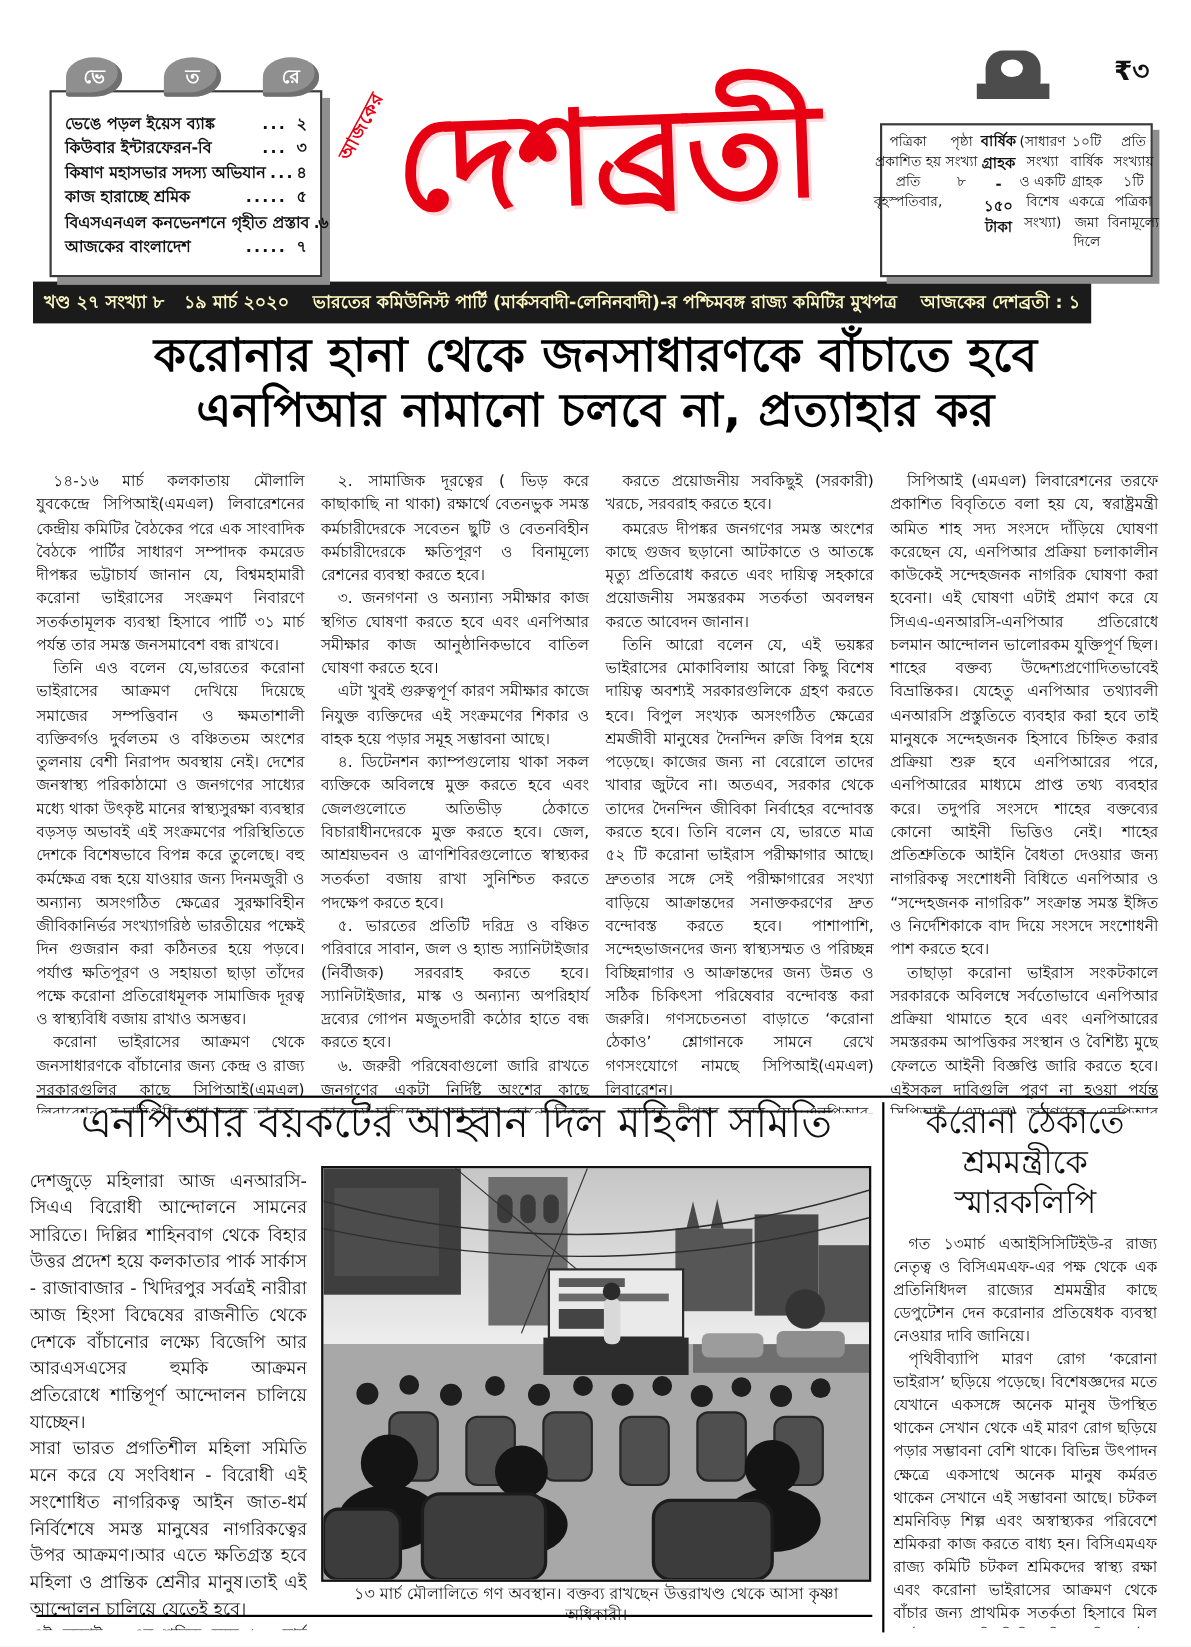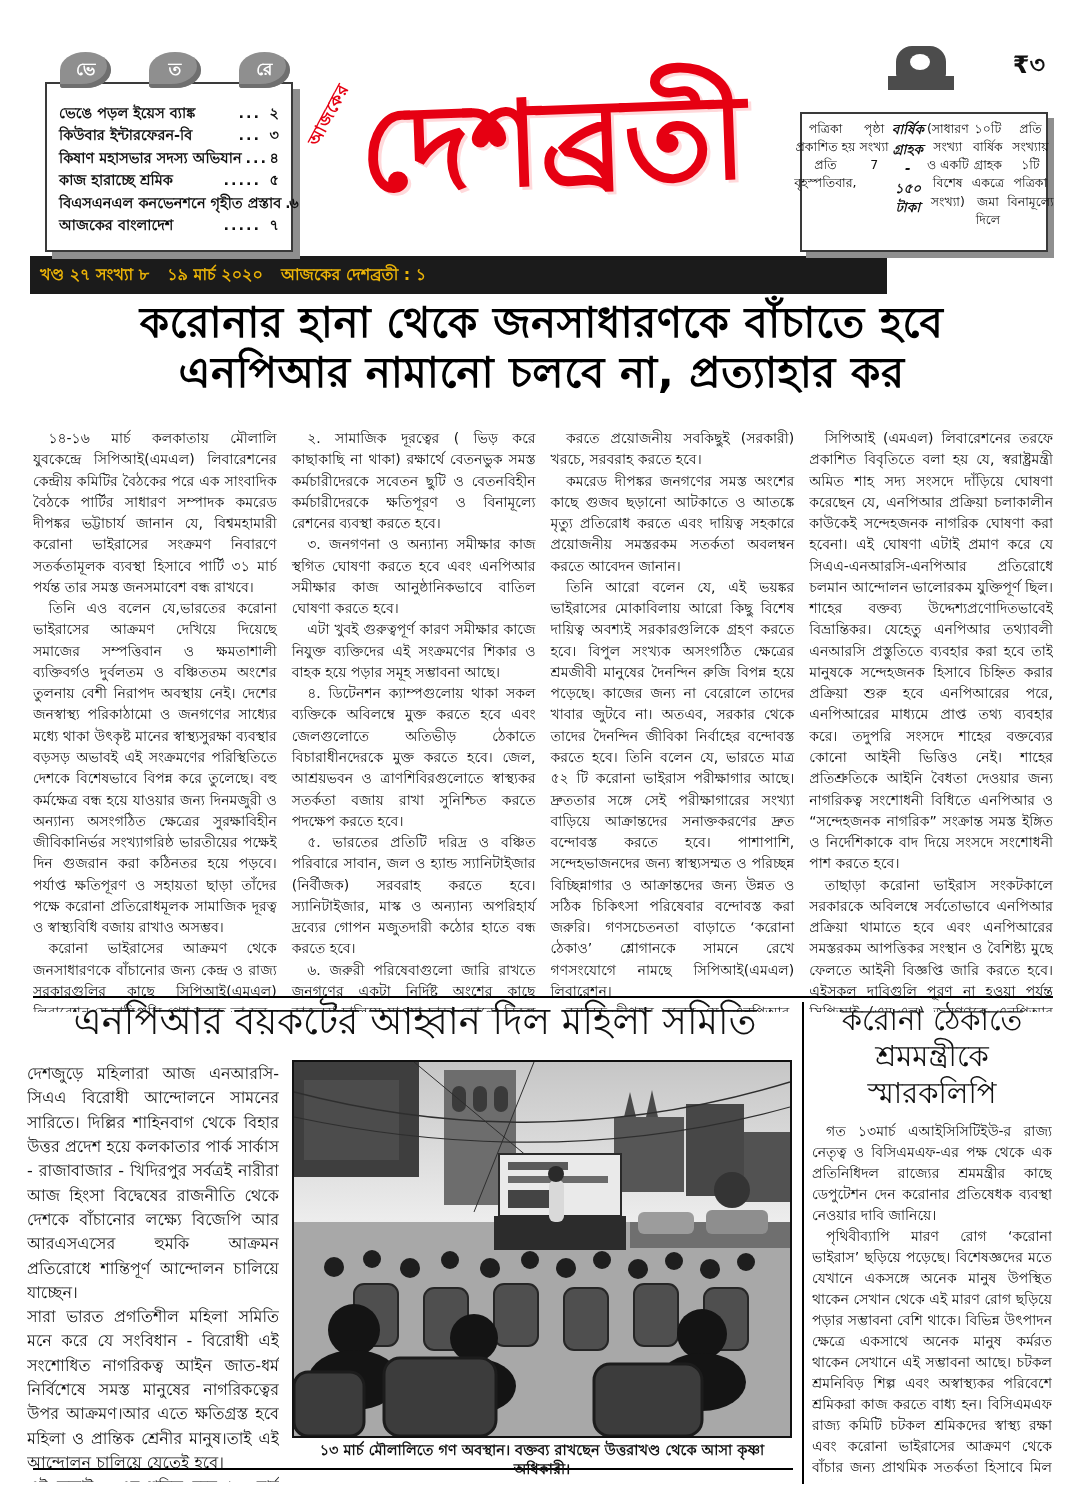--- a/index.html
+++ b/index.html
@@ -29,25 +29,25 @@
   .price { position:absolute; right:38px; top:46px; font-size:24px; font-weight:bold; color:#111; }
   .clipboard { position:absolute; left:888px; top:46px; width:66px; height:56px; z-index:3; }
   .clip-top { position:absolute; left:8px; top:0; width:50px; height:34px; background:#4c4c4c; border-radius:16px 16px 6px 6px; }
   .clip-hole { position:absolute; left:22px; top:8px; width:20px; height:16px; background:#fff; border-radius:50%; }
   .clip-base { position:absolute; left:0; top:30px; width:66px; height:14px; background:#4c4c4c; }
 
   .info-box { position:absolute; left:800px; top:112px; width:248px; height:140px;
     border:2.5px solid #3a3a3a; box-shadow:6px 6px 0 #8f8f8f; background:#fff;
     display:flex; flex-direction:row; justify-content:center; gap:3px;
     text-align:center; font-size:12.5px; line-height:1.45; padding:6px 8px; z-index:2; }
-  .info-box .it { font-style:italic; font-weight:bold; font-size:13.5px; }
-
-  
-  .info-bar { position:absolute; left:30px; top:256px; width:857px; height:38px; background:#1b1b1b;
-    color:#eab308; display:flex; align-items:center; font-size:16px; font-weight:600; padding:0 10px; gap:18px; }
+  .info-box .it { font-weight:bold; font-size:13.5px; }
+
+  
+  .info-bar { position:absolute; left:30px; top:256px; width:962px; height:38px; background:#1b1b1b;
+    color:#fef9c3; display:flex; align-items:center; font-size:16px; font-weight:600; padding:0 10px; gap:18px; }
   .info-bar .organ { flex:1; text-align:center; }
 
   
   .lead-headline { position:absolute; left:30px; top:298px; width:1023px; text-align:center;
     font-weight:bold; color:#000000; line-height:1.18; }
   .lead-headline .l1 { font-size:42px; letter-spacing:0.5px; }
   .lead-headline .l2 { font-size:42px; letter-spacing:0.5px; }
 
   
   .columns { position:absolute; left:33px; top:428px; width:1020px; height:584px;
@@ -61,21 +61,21 @@
   
   .women-headline { position:absolute; left:35px; top:1002px; width:760px; text-align:center;
     font-size:37px; font-weight:normal; line-height:1.1; }
   .women-col { position:absolute; left:27px; top:1062px; width:252px; height:420px;
     text-align:justify; font-size:16px; line-height:1.52; overflow:hidden; }
   .women-col p { text-indent:0; }
 
   .photo-frame { position:absolute; left:292px; top:1060px; width:500px; height:378px;
     border:2px solid #111; background:#9a9a9a; }
   .photo-caption { position:absolute; left:292px; top:1441px; width:500px; text-align:center;
-    font-size:14.5px; font-weight:bold; line-height:1.3; }
+    font-size:14.5px; font-weight:normal; line-height:1.3; }
 
   .right-article { position:absolute; left:812px; top:1002px; width:240px; height:478px; overflow:hidden; }
   .right-headline { text-align:center; font-size:29px; font-weight:normal; line-height:1.25; margin-bottom:10px; }
   .right-body { text-align:justify; font-size:14px; line-height:1.5; }
   .right-body p { text-indent:1.0em; }
 </style>
 </head>
 <body>
 
 <div class="page">
@@ -133,30 +133,31 @@
   </div>
 
   <div class="price">₹৩</div>
   <div class="clipboard">
     <div class="clip-top"></div>
     <div class="clip-hole"></div>
     <div class="clip-base"></div>
   </div>
   <div class="info-box">
     <div>পত্রিকা প্রকাশিত হয় প্রতি বৃহস্পতিবার,</div>
-    <div>পৃষ্ঠা সংখ্যা 7</div>
+    <div>পৃষ্ঠা সংখ্যা ৮</div>
     <div class="it">বার্ষিক গ্রাহক - ১৫০ টাকা</div>
     <div>(সাধারণ সংখ্যা ও একটি বিশেষ সংখ্যা)</div>
     <div>১০টি বার্ষিক গ্রাহক একত্রে জমা দিলে</div>
     <div>প্রতি সংখ্যায় ১টি পত্রিকা বিনামূল্যে</div>
   </div>
 
   <div class="info-bar">
     <span>খণ্ড ২৭ সংখ্যা ৮</span>
     <span>১৯ মার্চ ২০২০</span>
+    <span class="organ">ভারতের কমিউনিস্ট পার্টি (মার্কসবাদী-লেনিনবাদী)-র পশ্চিমবঙ্গ রাজ্য কমিটির মুখপত্র</span>
     <span>আজকের দেশব্রতী : ১</span>
   </div>
 
   <div class="lead-headline">
     <div class="l1">করোনার হানা থেকে জনসাধারণকে বাঁচাতে হবে</div>
     <div class="l2">এনপিআর নামানো চলবে না, প্রত্যাহার কর</div>
   </div>
 
   <div class="columns">
     <div class="col">

